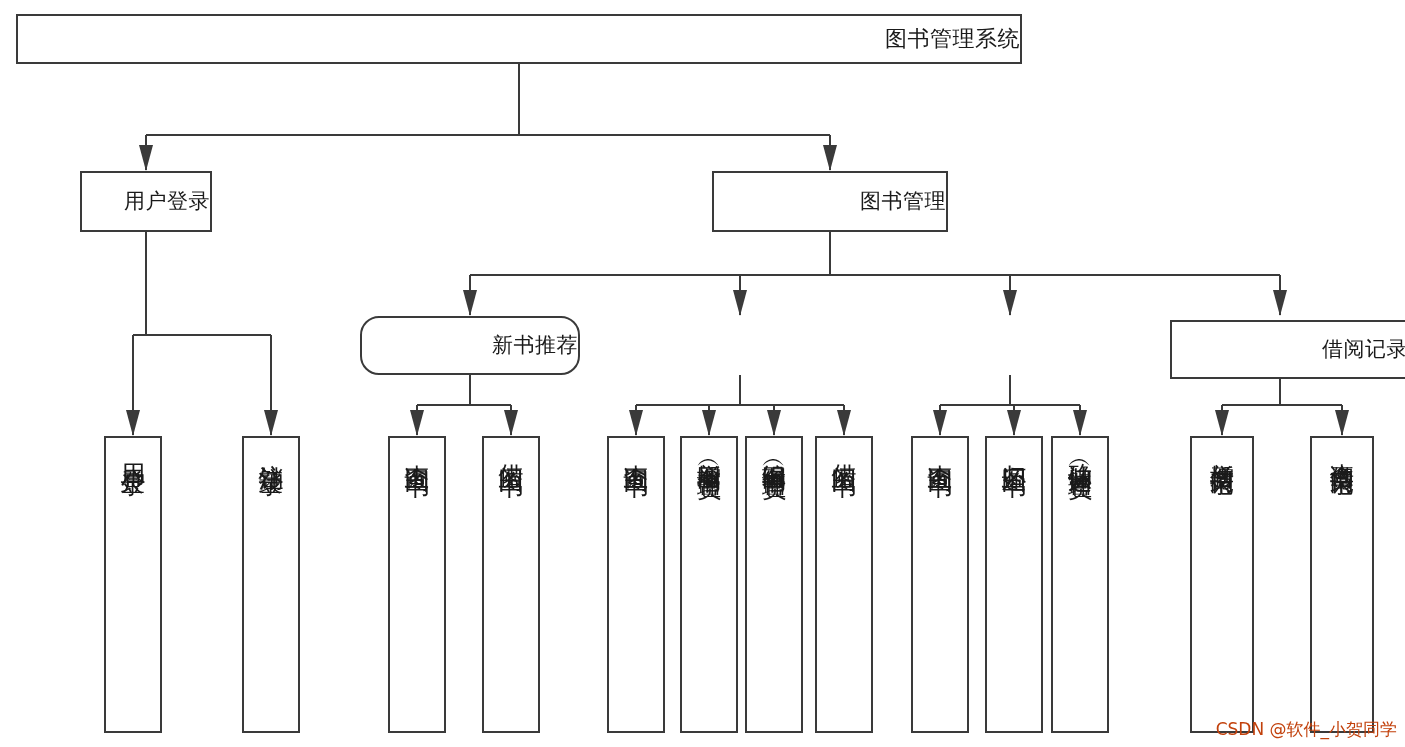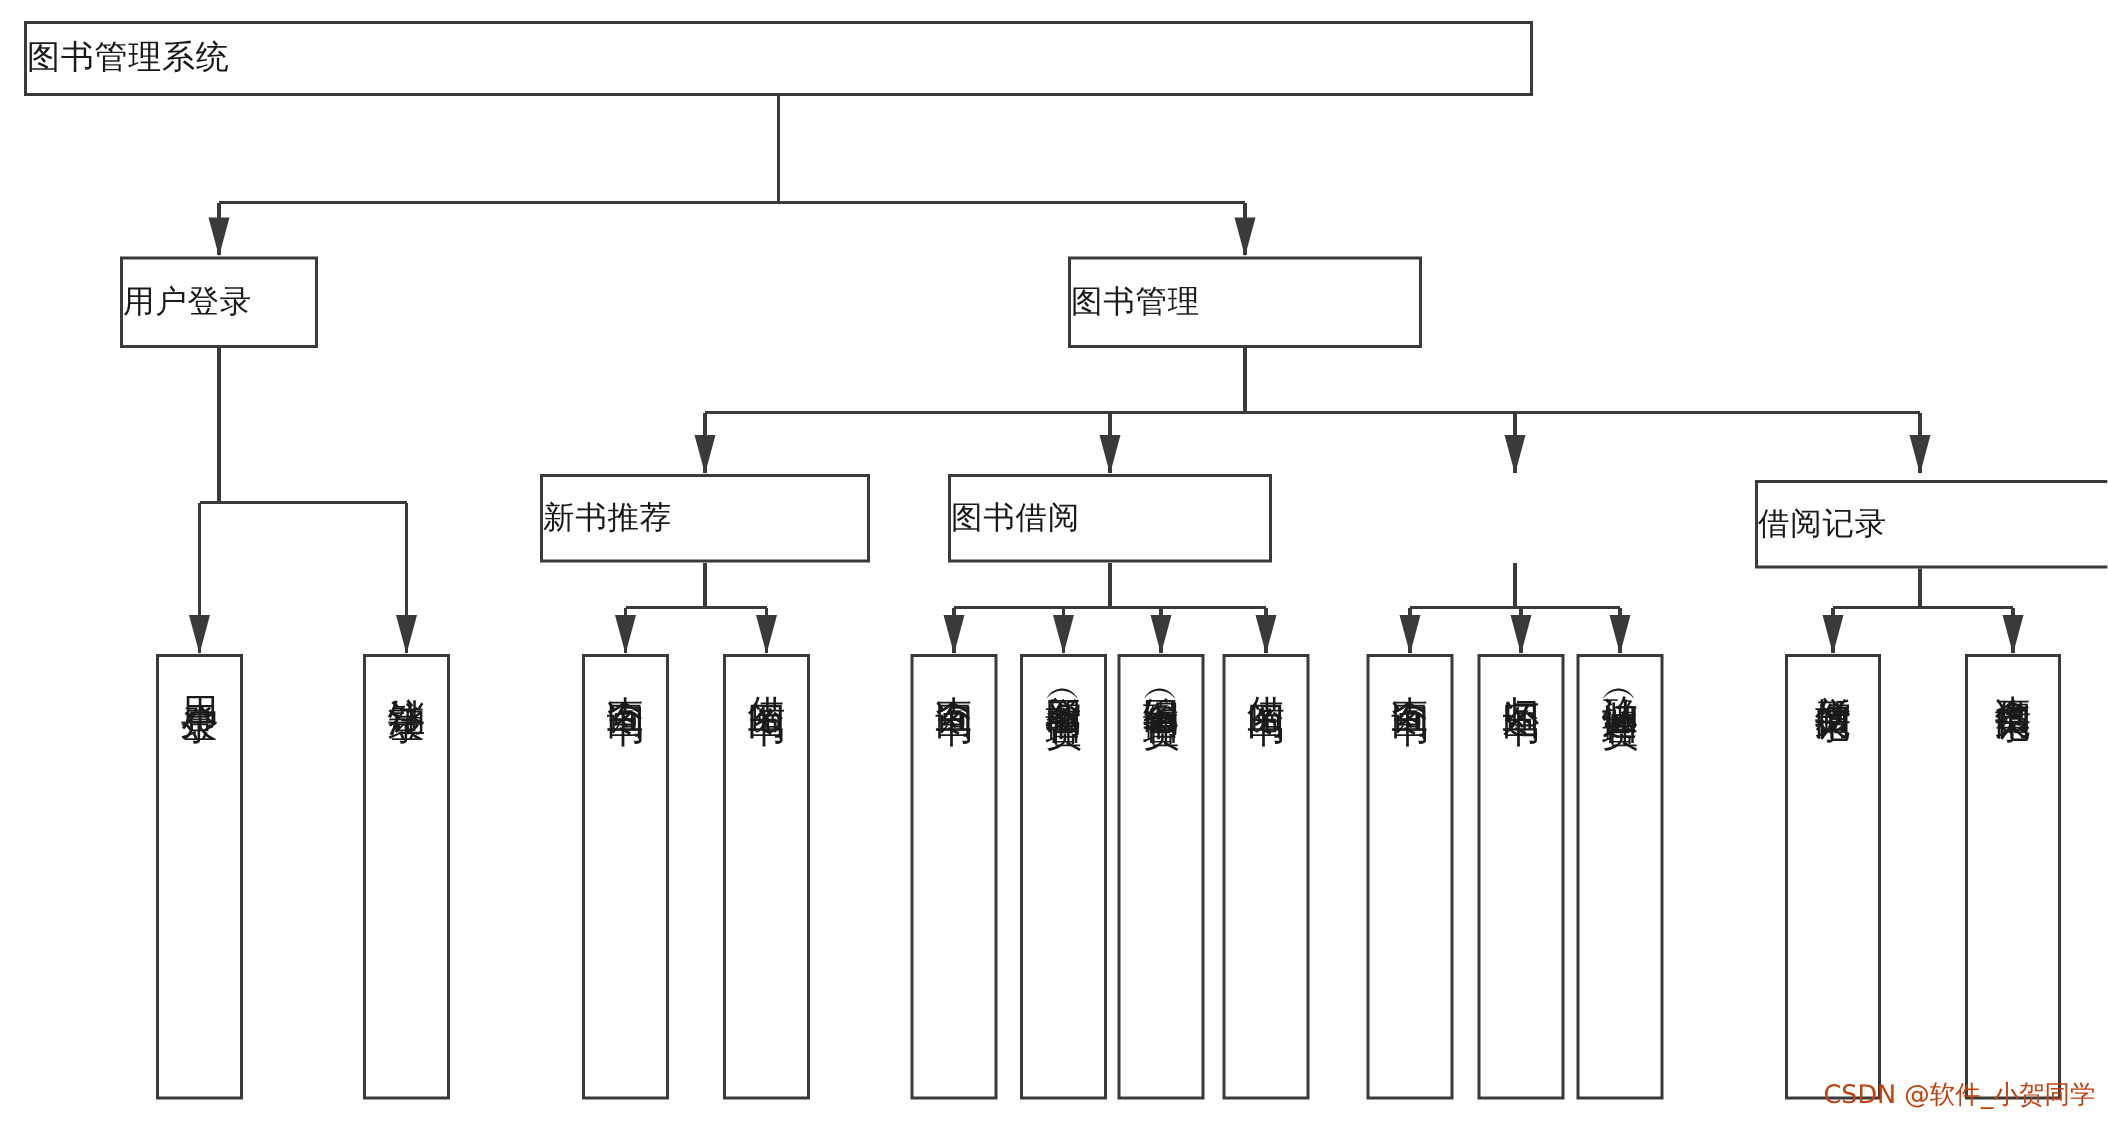--- a/index.html
+++ b/index.html
@@ -26,21 +26,21 @@
     height: 747px;
     pointer-events: none;
   }
   .node {
     position: absolute;
     box-sizing: border-box;
     background: #ffffff;
     border: 2px solid #3a3a3a;
     display: flex;
     align-items: center;
-    justify-content: flex-start;
+    justify-content: flex-end;
     color: #1a1a1a;
     z-index: 2;
   }
   .node .label {
     display: block;
     text-align: center;
     line-height: 1.12;
     letter-spacing: 0.5px;
   }
   
@@ -144,25 +144,22 @@
     <span class="label">图书管理系统</span>
   </div>
 
   <div class="node h" style="left: 80px; top: 171px; width: 132px; height: 61px;">
     <span class="label">用户登录</span>
   </div>
   <div class="node h" style="left: 712px; top: 171px; width: 236px; height: 61px;">
     <span class="label">图书管理</span>
   </div>
 
-  <div class="node h" style="left: 360px; top: 316px; width: 220px; height: 59px;">
+  <div class="node h" style="left: 360px; top: 316px; width: 220px; height: 59px; border-radius: 19px;">
     <span class="label">新书推荐</span>
-  </div>
-  <div class="node h" style="left: 632px; top: 316px; width: 216px; height: 59px;">
-    <span class="label">图书借阅</span>
   </div>
   <div class="node h" style="left: 1170px; top: 320px; width: 240px; height: 59px;">
     <span class="label">借阅记录</span>
   </div>
 
   <div class="node v" style="left: 104px; top: 436px; width: 58px; height: 297px;">
     <span class="label">用户登录</span>
   </div>
   <div class="node v" style="left: 242px; top: 436px; width: 58px; height: 297px;">
     <span class="label">注销登录</span>

